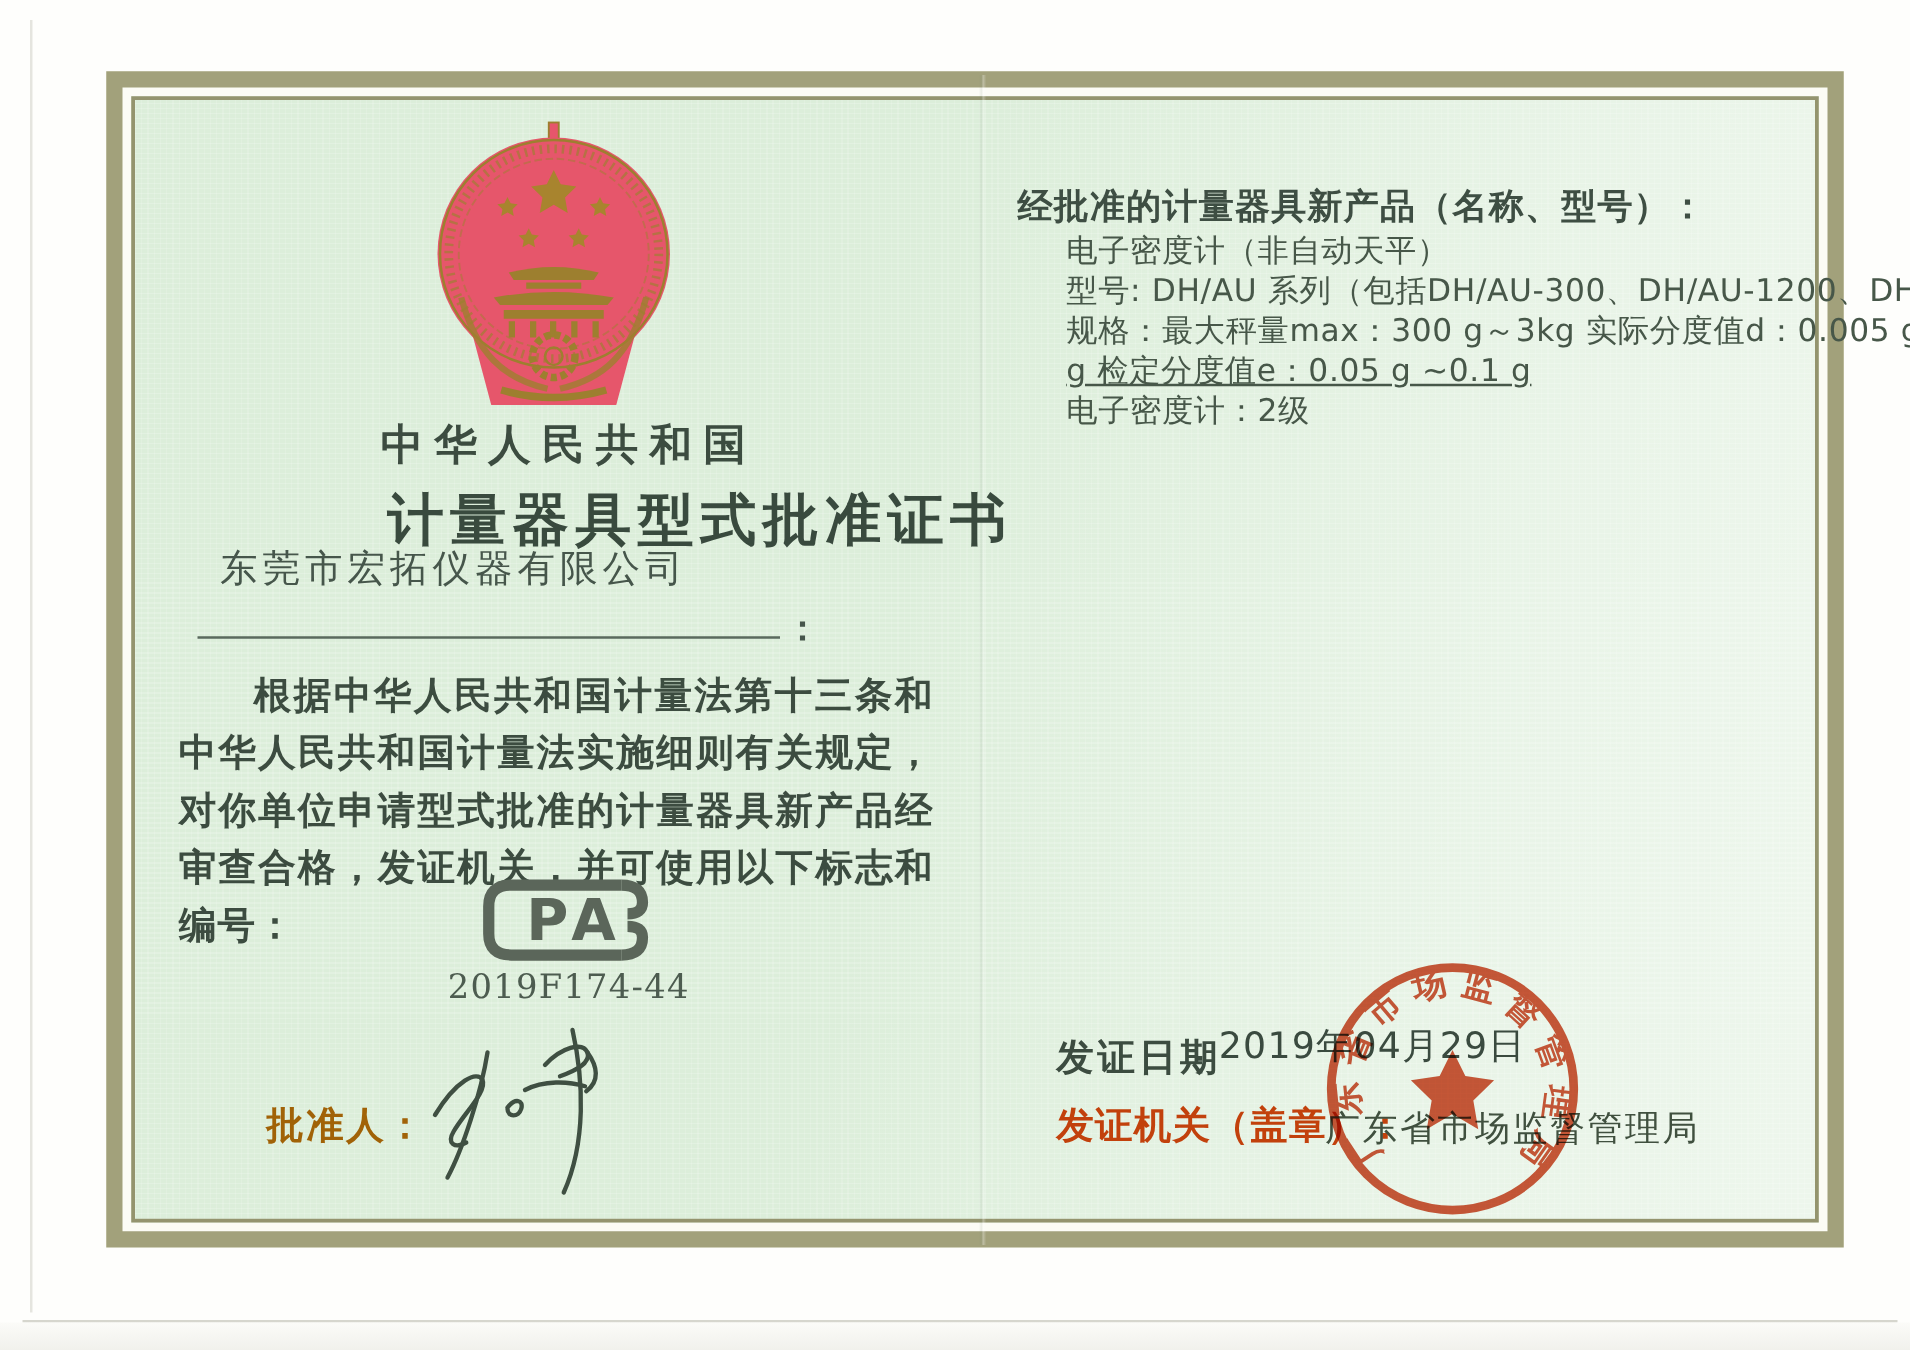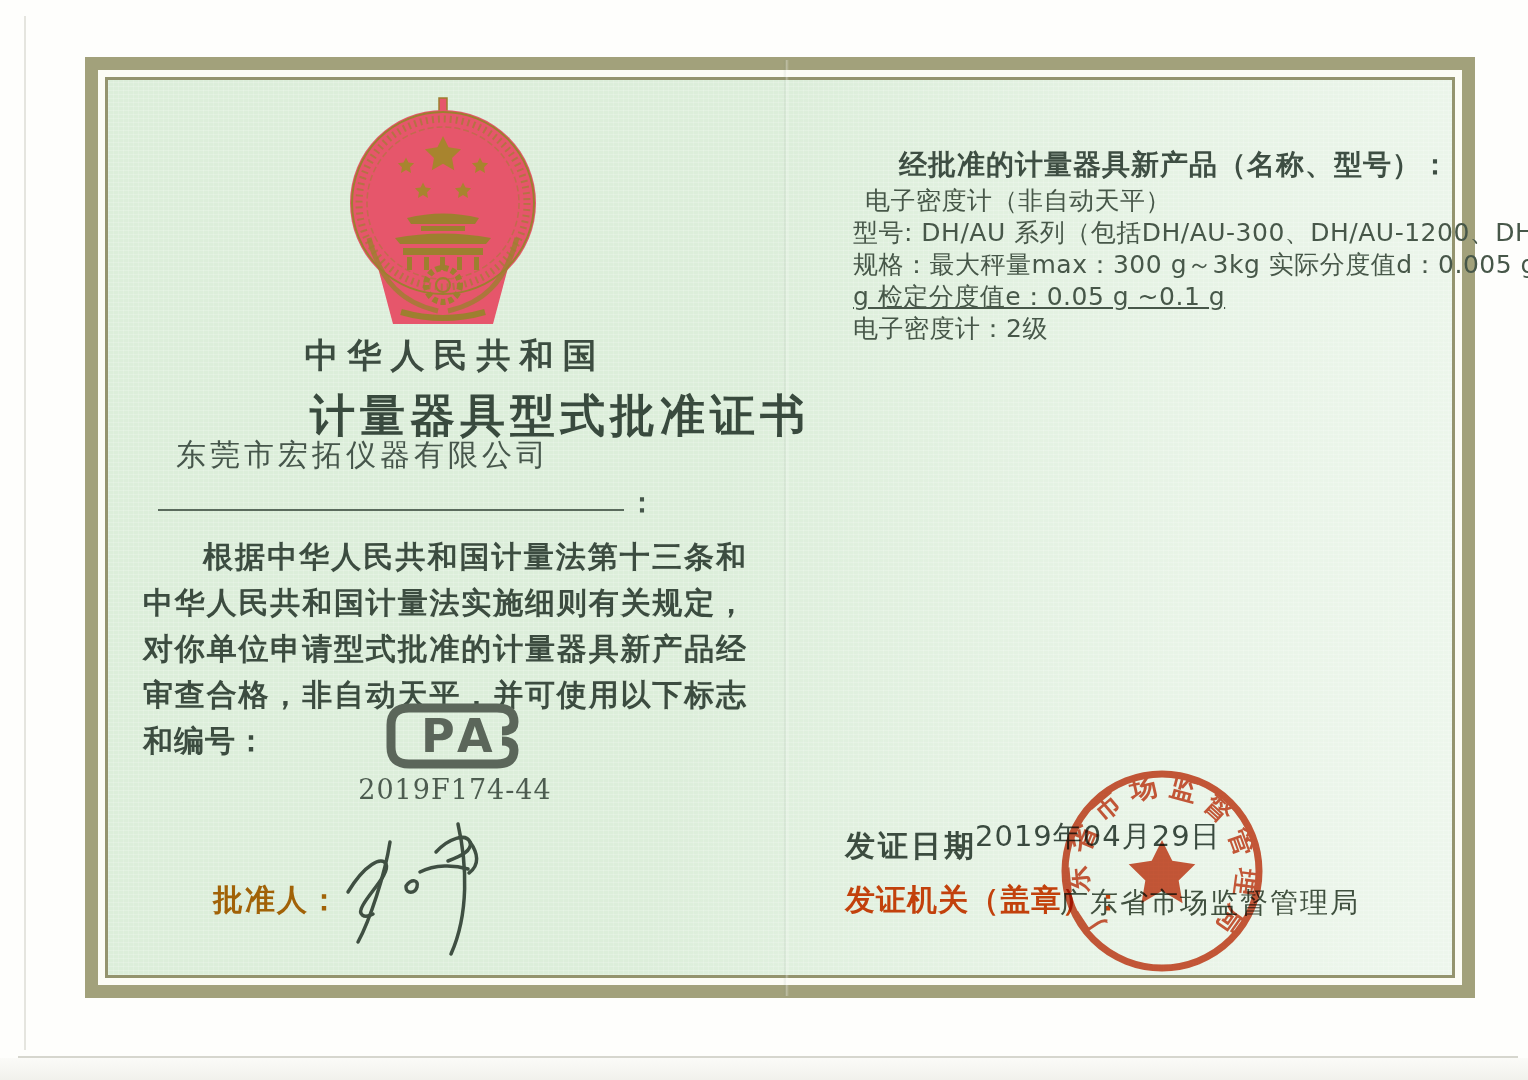--- a/index.html
+++ b/index.html
@@ -50,21 +50,21 @@
   .company-colon{left:628px;top:484px;font-size:28px;font-weight:bold;color:#46564b;}
   .body-paragraph{
     left:143px;top:534px;width:604px;
     font-size:30px;font-weight:600;line-height:46px;color:#3c4c40;
     text-indent:2em;text-align:justify;letter-spacing:1px;
   }
   .cpa-number{left:350px;top:774px;width:210px;text-align:center;
     font-family:"DejaVu Serif","Liberation Serif",serif;
     font-size:27px;color:#4d5c50;letter-spacing:1px;}
   .approver-label{left:213px;top:880px;font-size:30px;font-weight:bold;color:#a16207;letter-spacing:2px;}
-  .product-header{left:899px;top:146px;font-size:28px;font-weight:bold;color:#3e4e43;letter-spacing:1px;white-space:nowrap;}
+  .product-header{left:814px;top:146px;font-size:28px;font-weight:bold;color:#3e4e43;letter-spacing:1px;white-space:nowrap;}
   .product-line{left:853px;font-size:25px;color:#475749;white-space:nowrap;letter-spacing:.5px;}
   .issue-date-label{left:845px;top:826px;font-size:30px;font-weight:bold;color:#3c4c40;letter-spacing:3px;text-align:right;}
   .issue-date-colon{left:947px;top:832px;font-size:26px;font-weight:bold;color:#3c4c40;}
   .issue-date-value{left:975px;top:817px;font-size:29px;color:#3a4a3f;letter-spacing:1px;white-space:nowrap;}
   .authority-label{left:845px;top:880px;font-size:30px;font-weight:bold;color:#c2410c;letter-spacing:1px;white-space:nowrap;}
   .authority-value{left:1060px;top:884px;font-size:28px;color:#40503f;letter-spacing:2px;white-space:nowrap;}
   .seal{left:1054px;top:763px;width:216px;height:216px;mix-blend-mode:multiply;opacity:.92;}
   .signature{left:318px;top:812px;width:185px;height:152px;}
 </style>
 </head>
@@ -114,21 +114,21 @@
   </g>
 </svg>
 
 <div class="abs country-heading">中华人民共和国</div>
 <div class="abs main-title">计量器具型式批准证书</div>
 
 <div class="abs company-name">东莞市宏拓仪器有限公司</div>
 <div class="abs company-underline"></div>
 <div class="abs company-colon">：</div>
 
-<p class="abs body-paragraph" style="margin:0;">根据中华人民共和国计量法第十三条和中华人民共和国计量法实施细则有关规定，对你单位申请型式批准的计量器具新产品经审查合格，非自动天平，并可使用以下标志和编号：</p>
+<p class="abs body-paragraph" style="margin:0;">根据中华人民共和国计量法第十三条和中华人民共和国计量法实施细则有关规定，对你单位申请型式批准的计量器具新产品经审查合格，发证机关，并可使用以下标志和编号：</p>
 
 <svg class="abs" style="left:383px;top:697px;width:140px;height:78px;" viewBox="0 0 140 78">
   <g stroke="#5b665a" stroke-width="9" fill="none" stroke-linecap="butt">
     <path d="M114,11 L26,11 Q8,11 8,28 L8,50 Q8,67 26,67 L114,67"></path>
     <path d="M114,11 Q131,11 131,25 Q131,34 119,34"></path>
     <path d="M114,67 Q131,67 131,53 Q131,44 119,44"></path>
   </g>
   <text x="38" y="55" font-size="46" font-weight="bold" fill="#5b665a" font-family="DejaVu Sans, sans-serif">P</text>
   <text x="74" y="55" font-size="46" font-weight="bold" fill="#5b665a" font-family="DejaVu Sans, sans-serif">A</text>
 </svg>
@@ -141,21 +141,21 @@
     <path d="M72,30 C67,62 52,108 40,130"></path>
     <path d="M88,74 C94,66 101,68 99,75 C97,82 88,82 88,75"></path>
     <path d="M118,40 C131,26 148,21 152,30 C155,39 141,45 130,49"></path>
     <path d="M152,30 C160,41 162,53 151,61"></path>
     <path d="M102,60 C117,52 137,53 150,57"></path>
     <path d="M140,12 C149,52 151,102 133,142"></path>
   </g>
 </svg>
 
 <div class="abs product-header">经批准的计量器具新产品（名称、型号）：</div>
-<div class="abs product-line" style="top:184px;margin-left:12px;">电子密度计（非自动天平）</div>
+<div class="abs product-line" style="top:184px;">电子密度计（非自动天平）</div>
 <div class="abs product-line" style="top:216px;">型号: DH/AU 系列（包括DH/AU-300、DH/AU-1200、DH/AU-3000）</div>
 <div class="abs product-line" style="top:248px;">规格：最大秤量max：300 g～3kg 实际分度值d：0.005 g ~0.01</div>
 <div class="abs product-line" style="top:280px;text-decoration:underline;">g 检定分度值e：0.05 g ~0.1 g</div>
 <div class="abs product-line" style="top:312px;">电子密度计：2级</div>
 
 <div class="abs issue-date-label">发证日期</div>
 <div class="abs issue-date-colon">：</div>
 <div class="abs issue-date-value">2019年04月29日</div>
 <div class="abs authority-label">发证机关（盖章）：</div>
 <div class="abs authority-value">广东省市场监督管理局</div>

